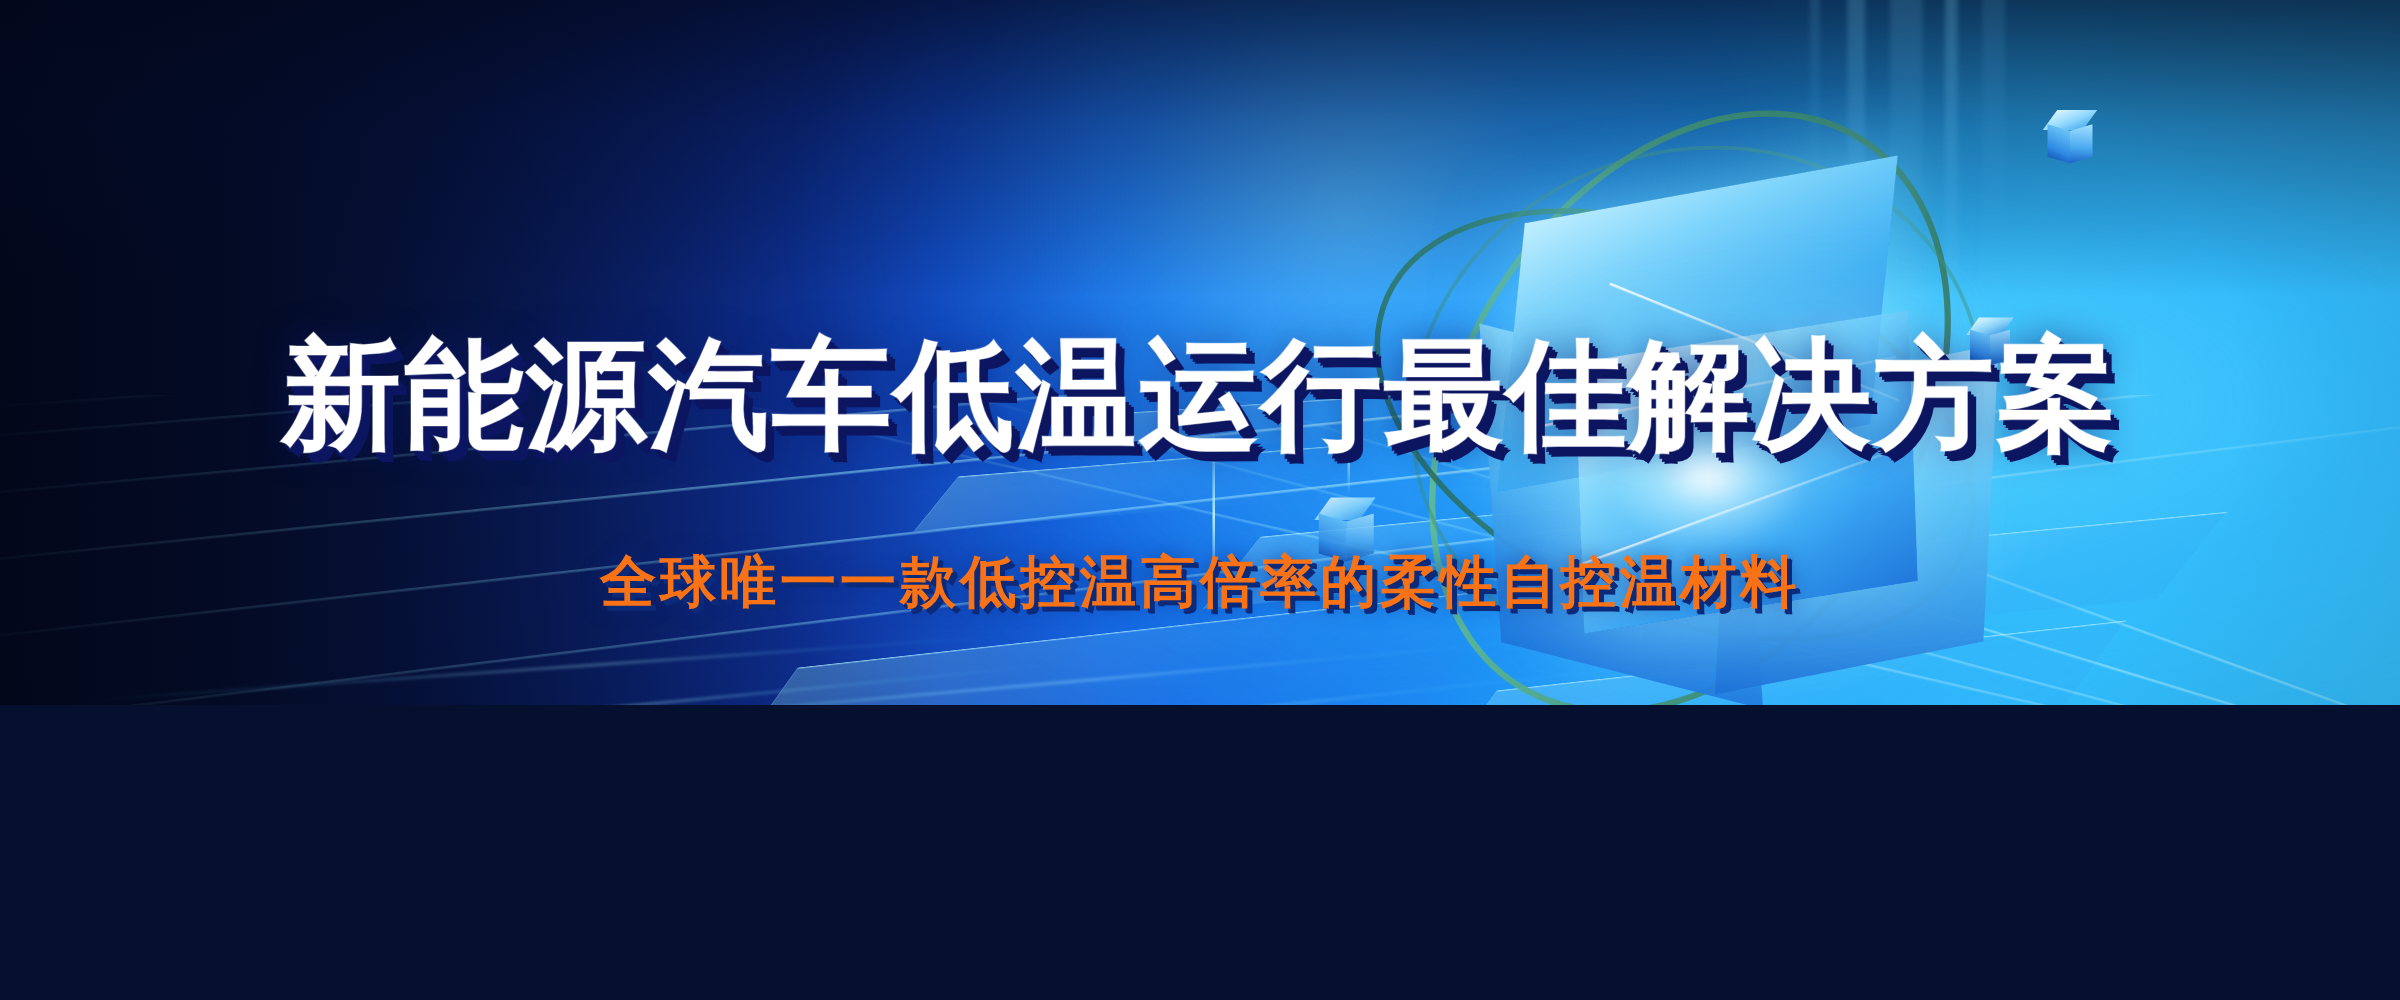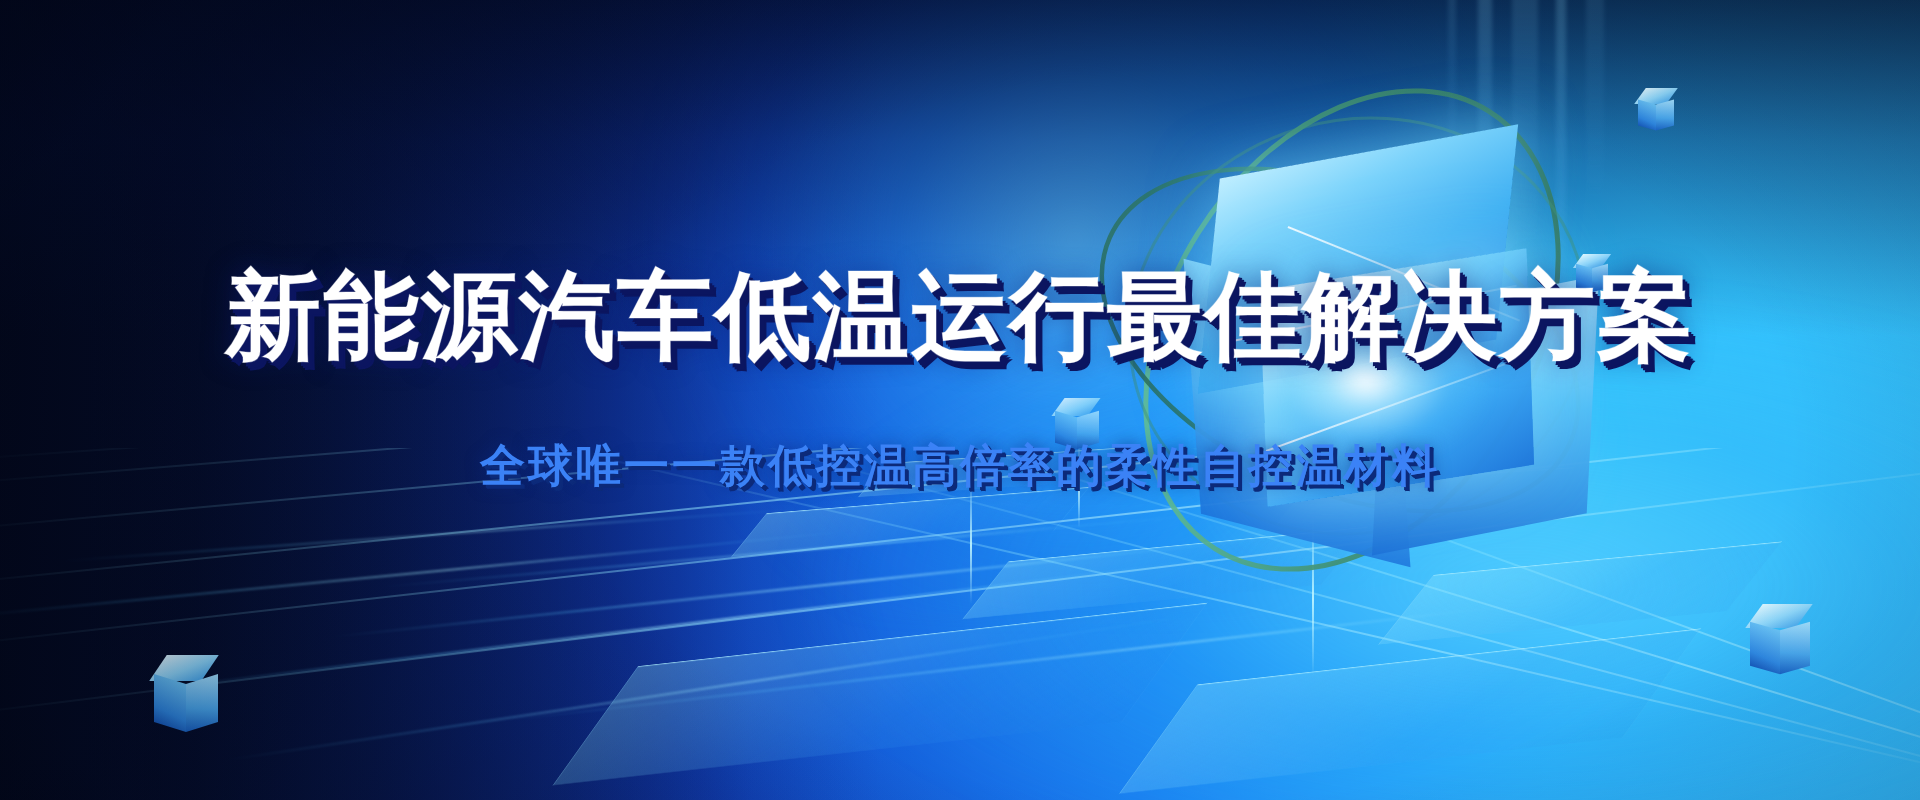--- a/index.html
+++ b/index.html
@@ -5,21 +5,21 @@
 <style>
   * { margin:0; padding:0; box-sizing:border-box; }
   html,body{ background:#05102e; }
   body{
     font-family:"DejaVu Sans","Liberation Sans",sans-serif;
     width:1920px; height:800px; overflow:hidden;
   }
 
   #banner{
     position:relative;
-    width:1920px; height:800px;
+    width:1920px; height:564px;
     overflow:hidden;
     background:#0a1a52;
   }
 
   
   .bg-base{
     position:absolute; inset:0;
     background:
       radial-gradient(ellipse 1200px 900px at 78% 58%, #29a9f2 0%, #1473e6 28%, #0b41b5 55%, #071f78 75%, #061243 100%),
       linear-gradient(100deg, #040c26 0%, #061336 14%, #0a2070 38%, #0d49c2 62%, #1d86e8 82%, #29a2f0 100%);
@@ -172,21 +172,21 @@
     pointer-events:auto;
   }
   .subhead{
     position:absolute;
     left:0; right:0;
     top:443px;
     text-align:center;
     font-size:45px;
     line-height:1;
     font-weight:700;
-    color:#3b82f6;
+    color:#f97316;
     letter-spacing:3px;
     white-space:nowrap;
     text-shadow:
        3px 3px 0 #0c2a7a,
        4px 4px 0 #0c2a7a,
        0 0 16px rgba(10,40,130,0.7);
     pointer-events:auto;
   }
 
   

